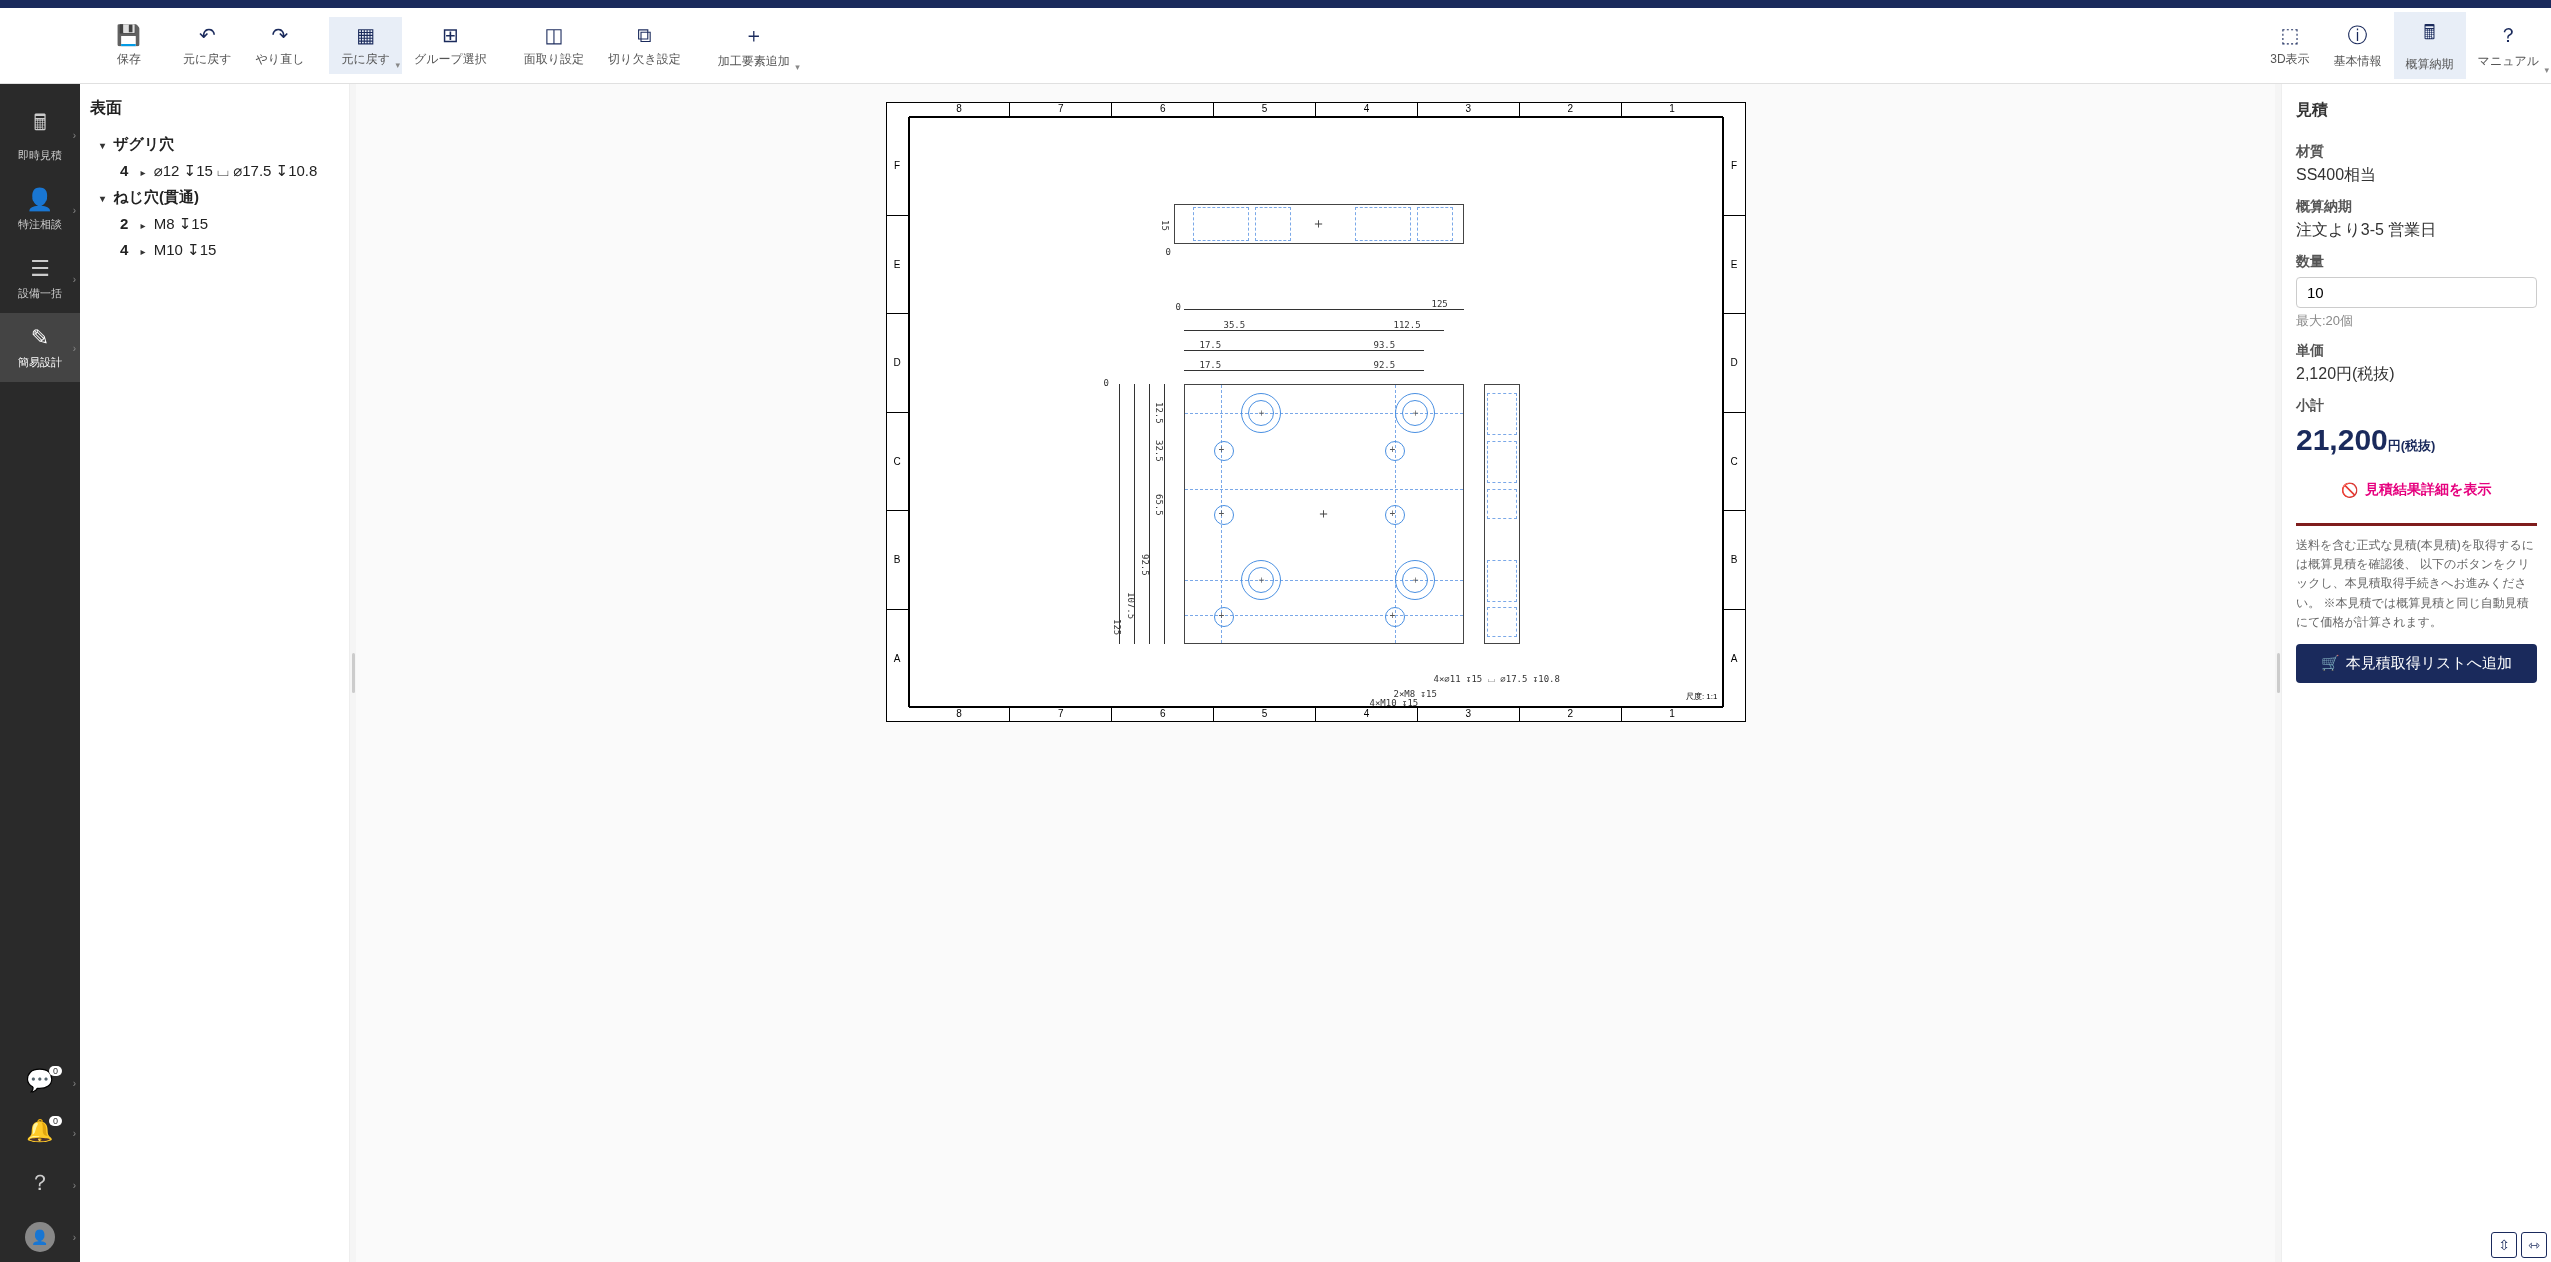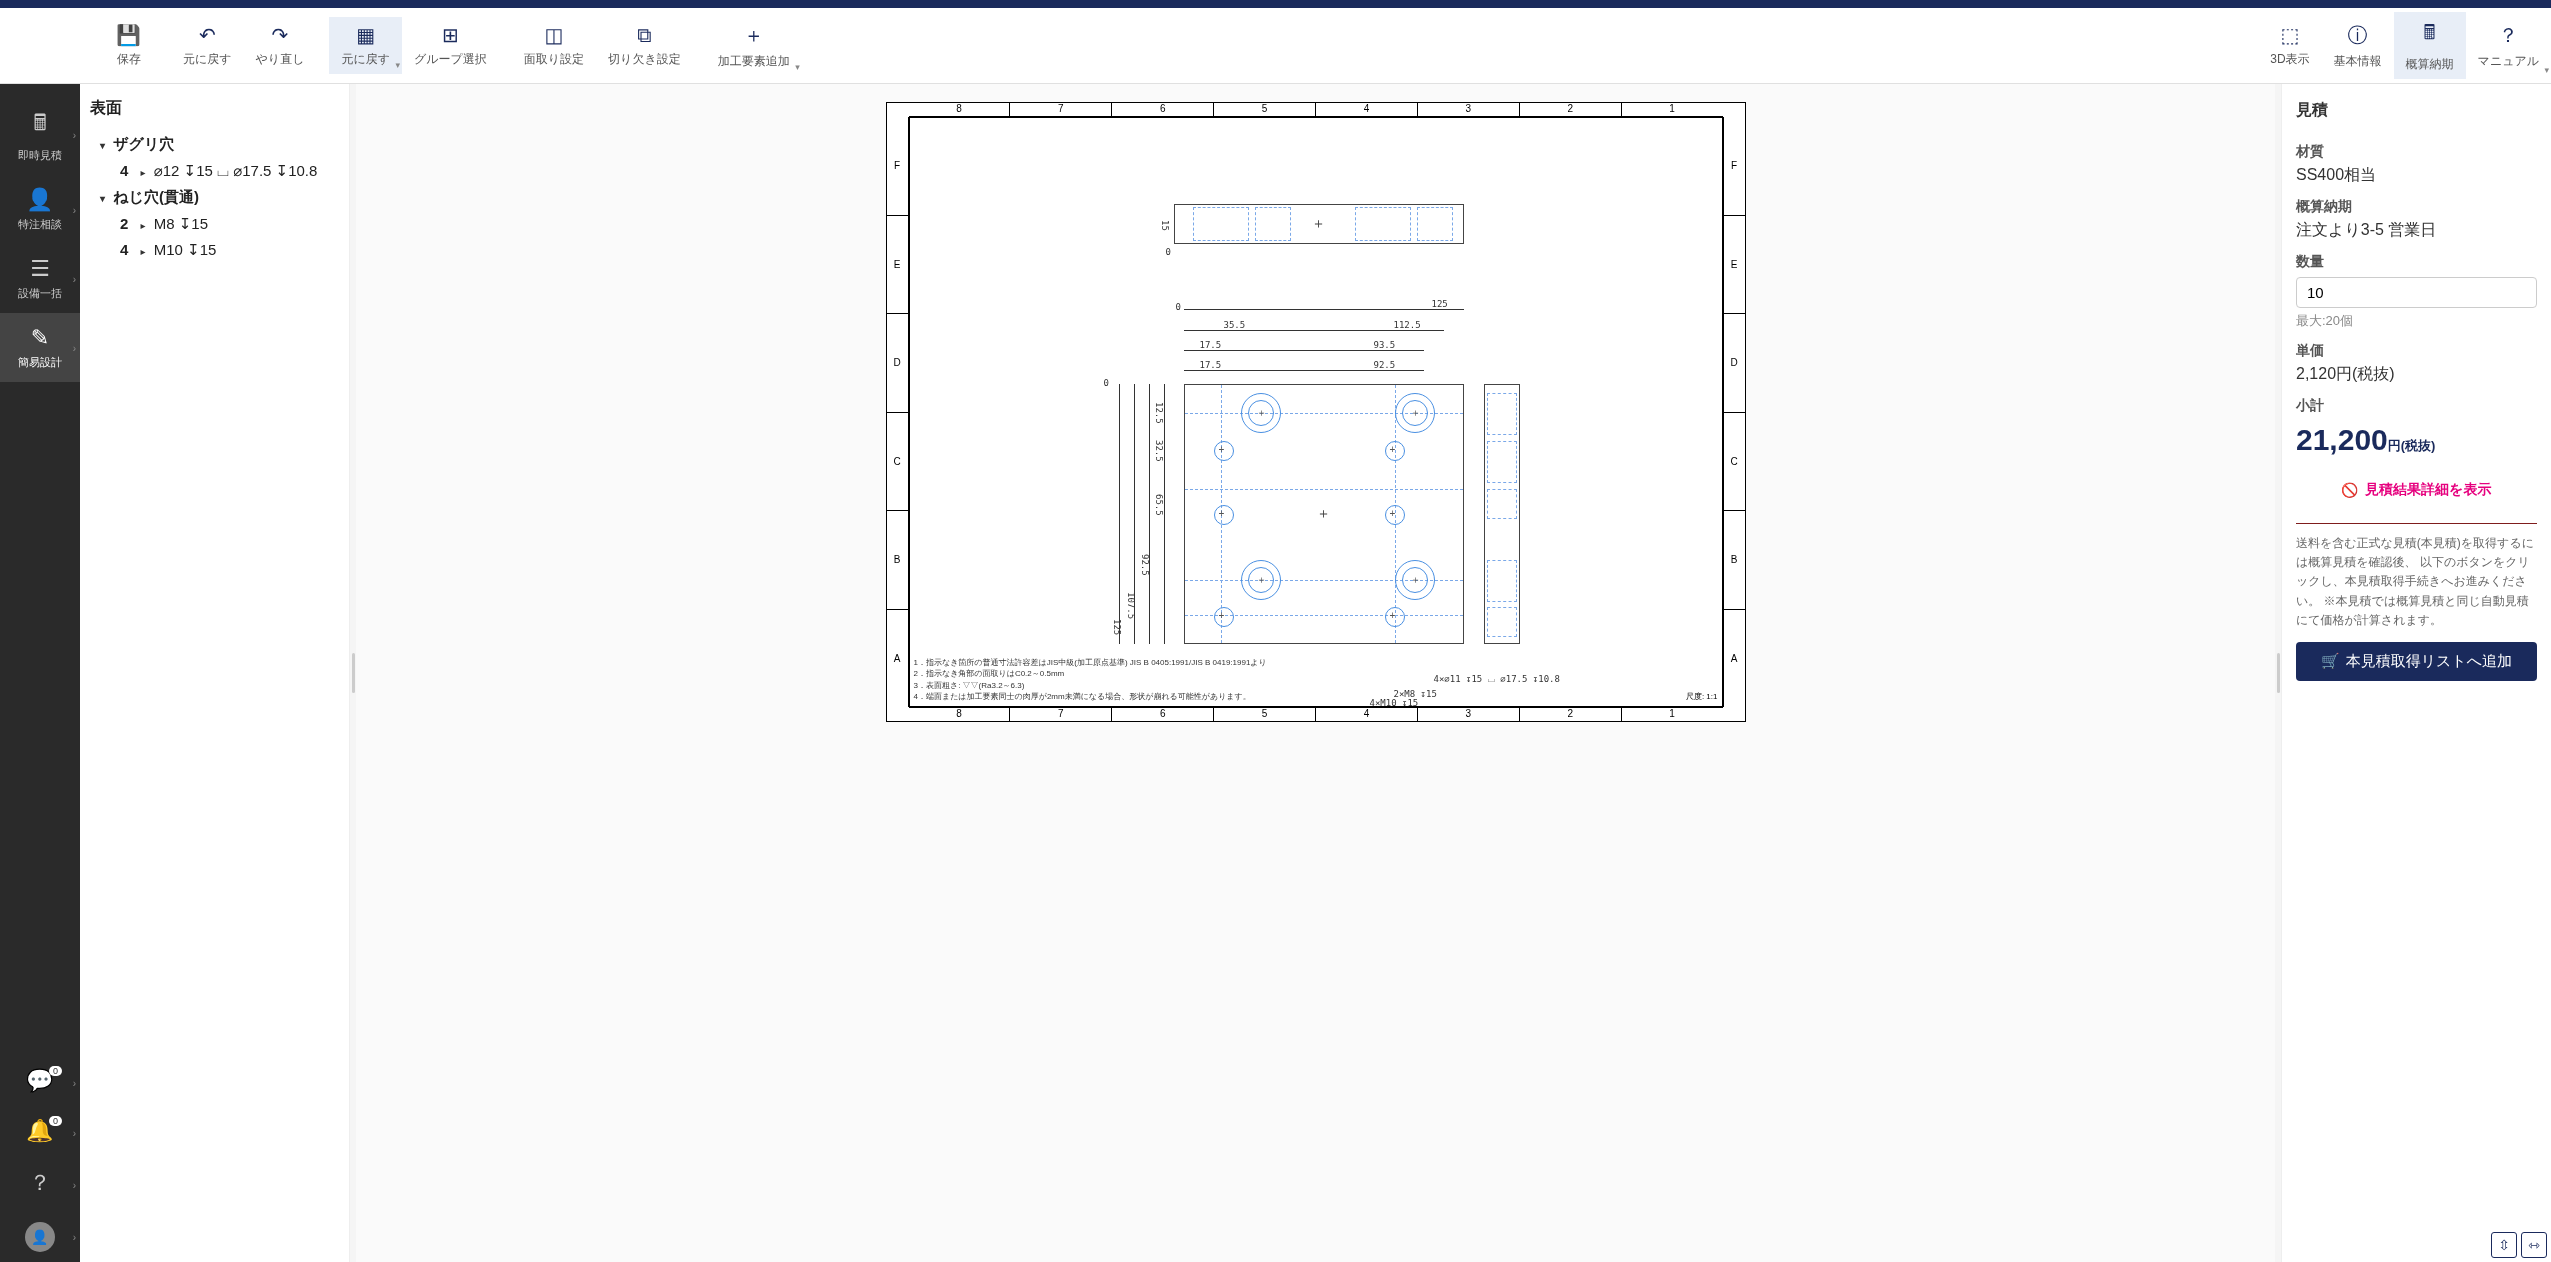--- a/index.html
+++ b/index.html
@@ -94,21 +94,21 @@
 
 .quote-panel { width: 270px; background: #fff; border-left: 1px solid #eee; padding: 16px 14px; overflow: auto; font-size: 14px; color: #333; display:flex; flex-direction:column; }
 .quote-panel h3 { font-size: 16px; font-weight: 600; margin-bottom: 10px; }
 .q-label { font-size: 14px; font-weight: 600; color: #555; margin-top: 12px; }
 .q-value { font-size: 16px; margin-top: 4px; }
 .q-input { width: 100%; border: 1px solid #ccc; border-radius: 4px; padding: 6px 10px; font-size: 15px; margin-top: 6px; }
 .q-hint { font-size: 13px; color: #888; margin-top: 4px; }
 .q-subtotal { font-size: 30px; font-weight: 700; color: #1a2a5c; margin-top: 8px; }
 .q-subtotal .sm { font-size: 13px; font-weight: 700; }
 .q-link { color: #e6007e; font-size: 14px; display: flex; align-items: center; justify-content: center; gap: 6px; margin: 24px 0; cursor: pointer; font-weight: 600; }
-.q-note { font-size: 12px; color: #666; line-height: 1.6; border-top: 1px solid #7f1d1d; padding-top: 10px; }
+.q-note { font-size: 12px; color: #666; line-height: 1.6; border-top: 3px solid #7f1d1d; padding-top: 10px; }
 .q-button { background: #1a2a5c; color: #fff; border: none; border-radius: 4px; padding: 10px; font-size: 15px; margin-top: 12px; cursor: pointer; display:flex; align-items:center; justify-content:center; gap:6px; }
 
 
 .br-buttons { position: absolute; bottom: 4px; right: 4px; display: flex; gap: 4px; }
 .br-buttons button { width: 26px; height: 26px; border: 1px solid #1a2a5c; background: #fff; color: #1a2a5c; border-radius: 3px; cursor: pointer; font-size: 14px; }
 </style>
 </head>
 <body>
 
 <div class="app">
@@ -385,26 +385,20 @@
               <div class="sb" style="top:175px;"></div>
               <div class="sb" style="top:222px; height:30px;"></div>
             </div>
 
             <span class="dim-text" style="left:490px; top:530px;">4×⌀11 ↧15 ⌴ ⌀17.5 ↧10.8</span>
             <span class="dim-text" style="left:450px; top:545px;">2×M8 ↧15</span>
           </div>
 
           <span class="dim-text" style="left:460px; bottom:-2px;">4×M10 ↧15</span>
 
-          <div class="notes">
-            <div class="row">1．指示なき箇所の普通寸法許容差はJIS中級(加工原点基準) JIS B 0405:1991/JIS B 0419:1991より</div>
-            <div class="row">2．指示なき角部の面取りはC0.2～0.5mm</div>
-            <div class="row">3．表面粗さ: ▽▽(Ra3.2～6.3)</div>
-            <div class="row">4．端面または加工要素同士の肉厚が2mm未満になる場合、形状が崩れる可能性があります。</div>
-          </div>
           <div class="scale-note">尺度: 1:1</div>
         </div>
       </div>
     </div>
 
     <div class="drag-handle"></div>
 
     <div class="quote-panel">
       <h3>見積</h3>
       <div class="q-label">材質</div>

